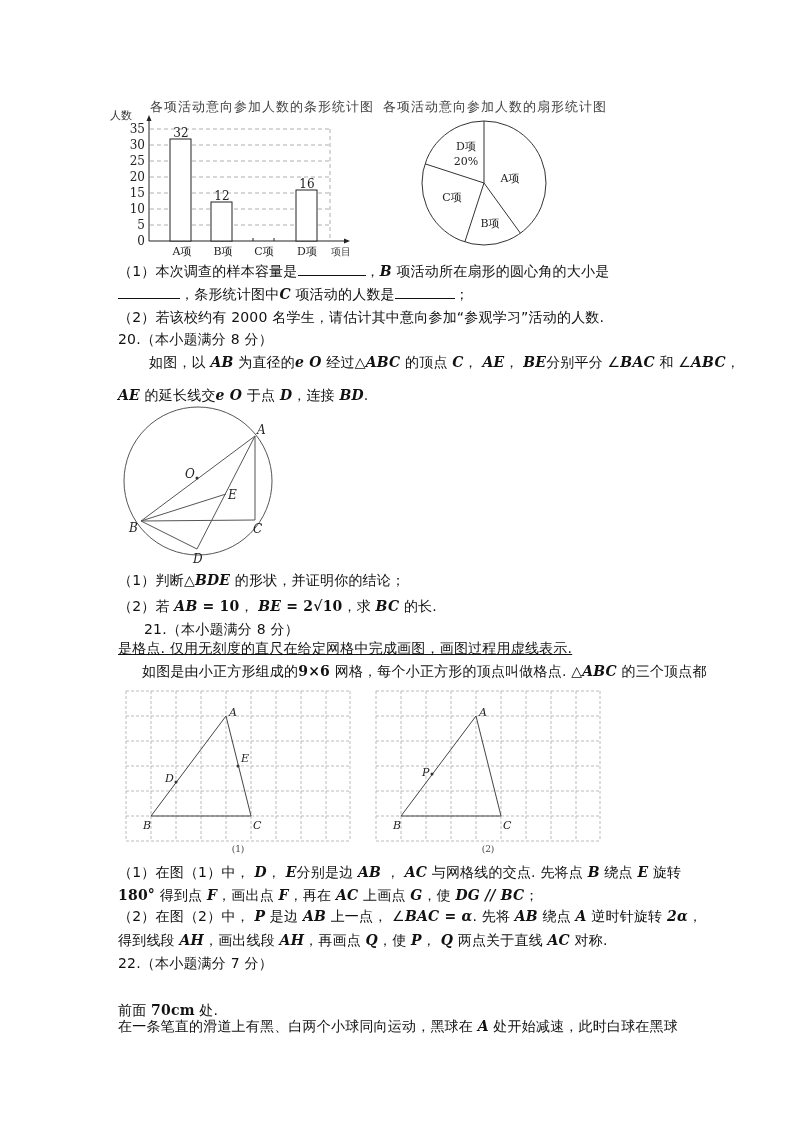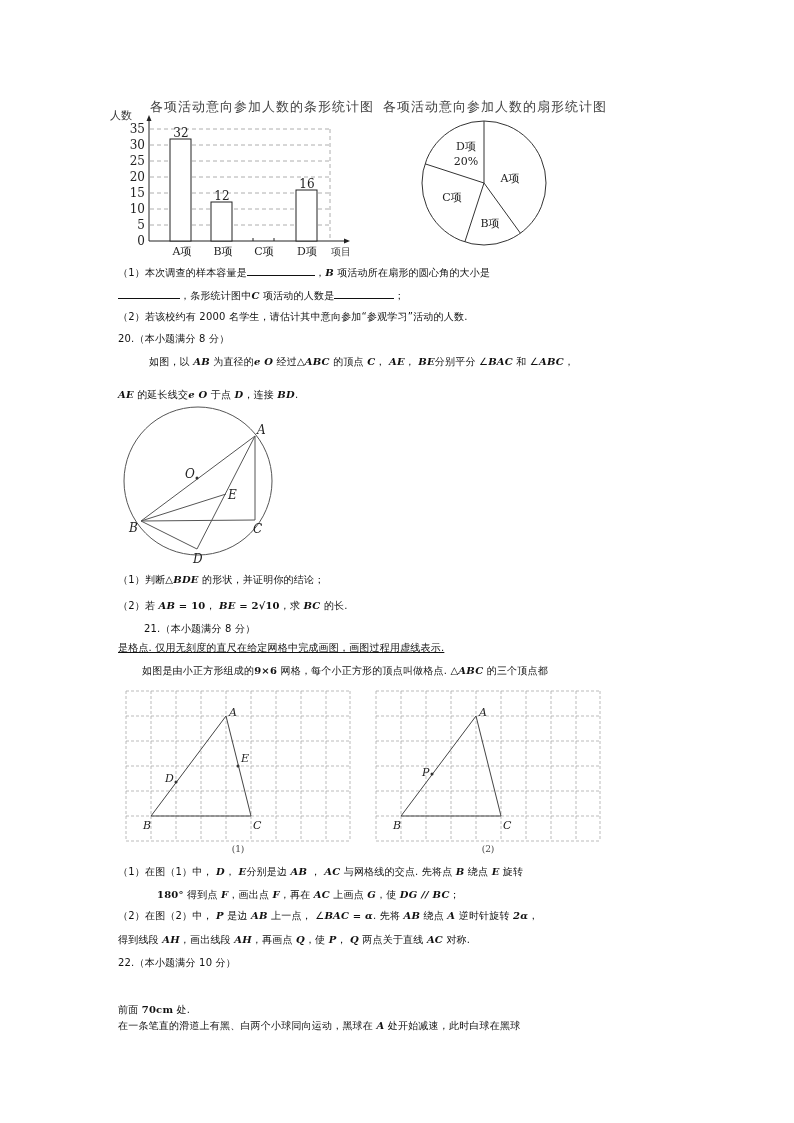--- a/index.html
+++ b/index.html
@@ -1,19 +1,19 @@
 <!DOCTYPE html>
 <html><head>
 <meta charset="utf-8">
 <style>
   html, body { margin: 0; padding: 0; background: #ffffff; }
   body { width: 794px; height: 1123px; position: relative; overflow: hidden;
          font-family: "DejaVu Sans", "Liberation Sans", sans-serif; color: #111; }
   .abs { position: absolute; }
-  .line { position: absolute; left: 118px; font-size: 10px; line-height: 20px; white-space: nowrap; letter-spacing: 0.2px; }
+  .line { position: absolute; left: 118px; font-size: 14px; line-height: 20px; white-space: nowrap; letter-spacing: 0.2px; }
   .m { font-family: "DejaVu Serif", "Liberation Serif", serif; font-weight: bold; font-style: italic; }
   .mb { font-family: "DejaVu Serif", "Liberation Serif", serif; font-weight: bold; }
   .blank { display: inline-block; border-bottom: 1px solid #111; height: 14px; vertical-align: baseline; }
   svg text { font-family: "DejaVu Serif", "Liberation Serif", serif; }
   .fig-title { font-family: "DejaVu Serif", "Liberation Serif", serif; font-size: 13px; color: #444; letter-spacing: 1px; }
 </style>
 </head>
 <body>
 
 <div class="abs fig-title" style="left:150px; top:98px;">各项活动意向参加人数的条形统计图</div>
@@ -204,29 +204,29 @@
     <text x="422" y="776">P</text>
     <text x="393" y="829">B</text>
     <text x="503" y="829">C</text>
   </g>
   <text x="488" y="852" font-size="9" fill="#444" text-anchor="middle">(2)</text>
 </svg>
 
 <div class="line" style="top:862px;">
   <span>（1）在图（1）中， </span><span class="m">D</span><span>， </span><span class="m">E</span><span>分别是边 </span><span class="m">AB</span><span> ， </span><span class="m">AC</span><span> 与网格线的交点. 先将点 </span><span class="m">B</span><span> 绕点 </span><span class="m">E</span><span> 旋转</span>
 </div>
-<div class="line" style="top:885px;margin-left:39px;">
+<div class="line" style="top:885px;">
   <span class="mb">180°</span><span> 得到点 </span><span class="m">F</span><span>，画出点 </span><span class="m">F</span><span>，再在 </span><span class="m">AC</span><span> 上画点 </span><span class="m">G</span><span>，使 </span><span class="m">DG // BC</span><span>；</span>
 </div>
 <div class="line" style="top:906px;">
   <span>（2）在图（2）中， </span><span class="m">P</span><span> 是边 </span><span class="m">AB</span><span> 上一点， ∠</span><span class="m">BAC</span><span class="mb"> = </span><span class="m">α</span><span>. 先将 </span><span class="m">AB</span><span> 绕点 </span><span class="m">A</span><span> 逆时针旋转 </span><span class="m">2α</span><span>，</span>
 </div>
 <div class="line" style="top:930px;">
   <span>得到线段 </span><span class="m">AH</span><span>，画出线段 </span><span class="m">AH</span><span>，再画点 </span><span class="m">Q</span><span>，使 </span><span class="m">P</span><span>， </span><span class="m">Q</span><span> 两点关于直线 </span><span class="m">AC</span><span> 对称.</span>
 </div>
 
-<div class="line" style="top:953px;">22.（本小题满分 10 分）</div>
+<div class="line" style="top:953px;">22.（本小题满分 7 分）</div>
 <div class="line" style="top:1016px;">
   <span>在一条笔直的滑道上有黑、白两个小球同向运动，黑球在 </span><span class="m">A</span><span> 处开始减速，此时白球在黑球</span>
 </div>
 <div class="line" style="top:1000px;">
   <span>前面 </span><span class="mb">70cm</span><span> 处.</span>
 </div>
 
 </body></html>

